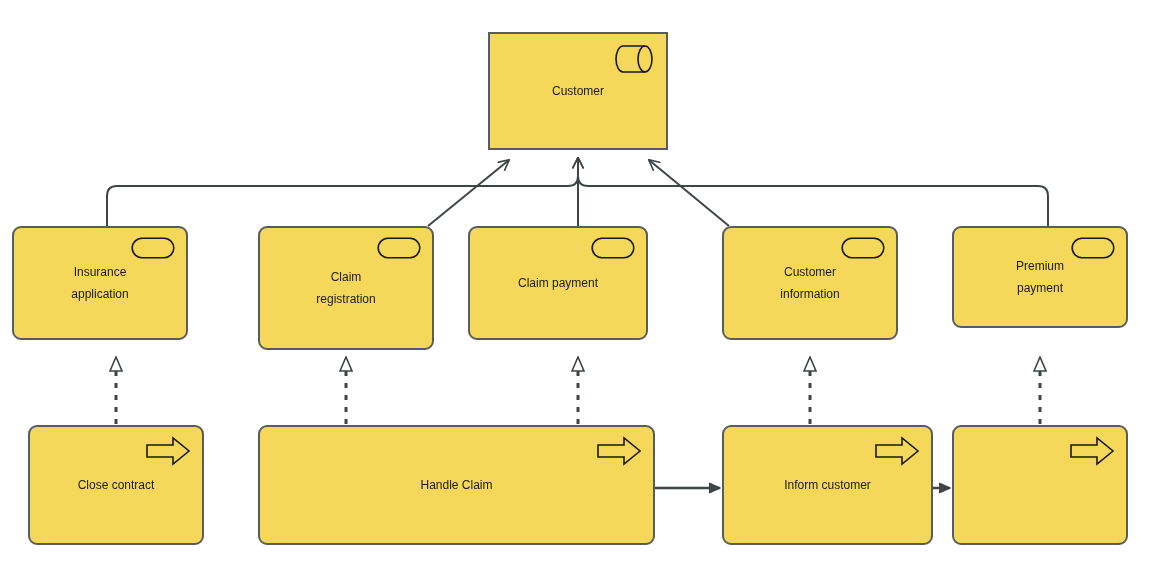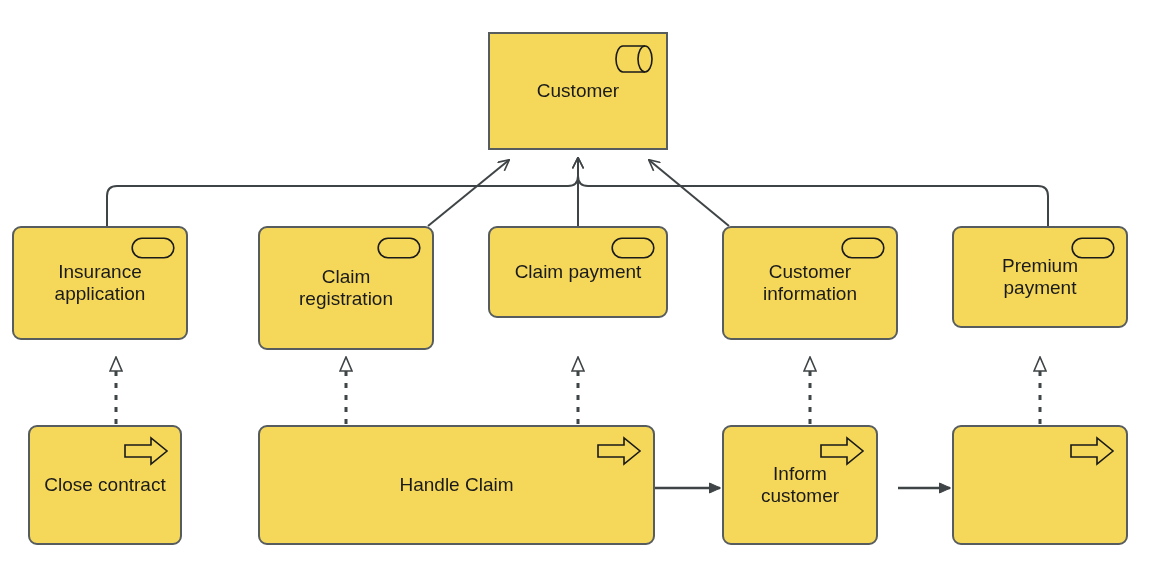--- a/index.html
+++ b/index.html
@@ -33,21 +33,21 @@
     display: flex;
     align-items: center;
     justify-content: center;
     text-align: center;
     z-index: 2;
   }
   .node.rounded { border-radius: 9px; }
   .node.square  { border-radius: 0; }
   .node-label {
     font-family: "Liberation Sans", sans-serif;
-    font-size: 19px;
+    font-size: 12px;
     line-height: 22px;
     color: #1a1a1a;
     white-space: pre-line;
     padding: 0 8px;
     user-select: none;
   }
   .badge {
     position: absolute;
     top: 9px;
     right: 11px;
@@ -144,21 +144,21 @@
   <div class="node rounded" style="left:258px; top:226px; width:176px; height:124px;">
     <span class="badge">
       <svg width="44" height="22" viewBox="0 0 44 22" xmlns="http://www.w3.org/2000/svg">
         <rect x="1.2" y="1.2" width="41.6" height="19.6" rx="9.8" ry="9.8" fill="none" stroke="#1a1a1a" stroke-width="1.6"></rect>
       </svg>
     </span>
     <span class="node-label">Claim
 registration</span>
   </div>
 
-  <div class="node rounded" style="left:488px; top:226px; width:180px; height:92px;">
+  <div class="node rounded" style="left:468px; top:226px; width:180px; height:114px;">
     <span class="badge">
       <svg width="44" height="22" viewBox="0 0 44 22" xmlns="http://www.w3.org/2000/svg">
         <rect x="1.2" y="1.2" width="41.6" height="19.6" rx="9.8" ry="9.8" fill="none" stroke="#1a1a1a" stroke-width="1.6"></rect>
       </svg>
     </span>
     <span class="node-label">Claim payment</span>
   </div>
 
   <div class="node rounded" style="left:722px; top:226px; width:176px; height:114px;">
     <span class="badge">
@@ -173,39 +173,39 @@
   <div class="node rounded" style="left:952px; top:226px; width:176px; height:102px;">
     <span class="badge">
       <svg width="44" height="22" viewBox="0 0 44 22" xmlns="http://www.w3.org/2000/svg">
         <rect x="1.2" y="1.2" width="41.6" height="19.6" rx="9.8" ry="9.8" fill="none" stroke="#1a1a1a" stroke-width="1.6"></rect>
       </svg>
     </span>
     <span class="node-label">Premium
 payment</span>
   </div>
 
-  <div class="node rounded" style="left:28px; top:425px; width:154px; height:120px;text-align:right;">
+  <div class="node rounded" style="left:28px; top:425px; width:176px; height:120px;text-align:right;">
     <span class="badge">
       <svg width="46" height="30" viewBox="0 0 46 30" xmlns="http://www.w3.org/2000/svg">
         <path d="M2,9 L28,9 L28,2 L44,15 L28,28 L28,21 L2,21 Z" fill="none" stroke="#1a1a1a" stroke-width="1.6" stroke-linejoin="miter"></path>
       </svg>
     </span>
     <span class="node-label">Close contract</span>
   </div>
 
   <div class="node rounded" style="left:258px; top:425px; width:397px; height:120px;">
     <span class="badge">
       <svg width="46" height="30" viewBox="0 0 46 30" xmlns="http://www.w3.org/2000/svg">
         <path d="M2,9 L28,9 L28,2 L44,15 L28,28 L28,21 L2,21 Z" fill="none" stroke="#1a1a1a" stroke-width="1.6" stroke-linejoin="miter"></path>
       </svg>
     </span>
     <span class="node-label">Handle Claim</span>
   </div>
 
-  <div class="node rounded" style="left:722px; top:425px; width:156px; height:120px;">
+  <div class="node rounded" style="left:722px; top:425px; width:211px; height:120px;">
     <span class="badge">
       <svg width="46" height="30" viewBox="0 0 46 30" xmlns="http://www.w3.org/2000/svg">
         <path d="M2,9 L28,9 L28,2 L44,15 L28,28 L28,21 L2,21 Z" fill="none" stroke="#1a1a1a" stroke-width="1.6" stroke-linejoin="miter"></path>
       </svg>
     </span>
     <span class="node-label">Inform customer</span>
   </div>
 
   <div class="node rounded" style="left:952px; top:425px; width:176px; height:120px;">
     <span class="badge">

